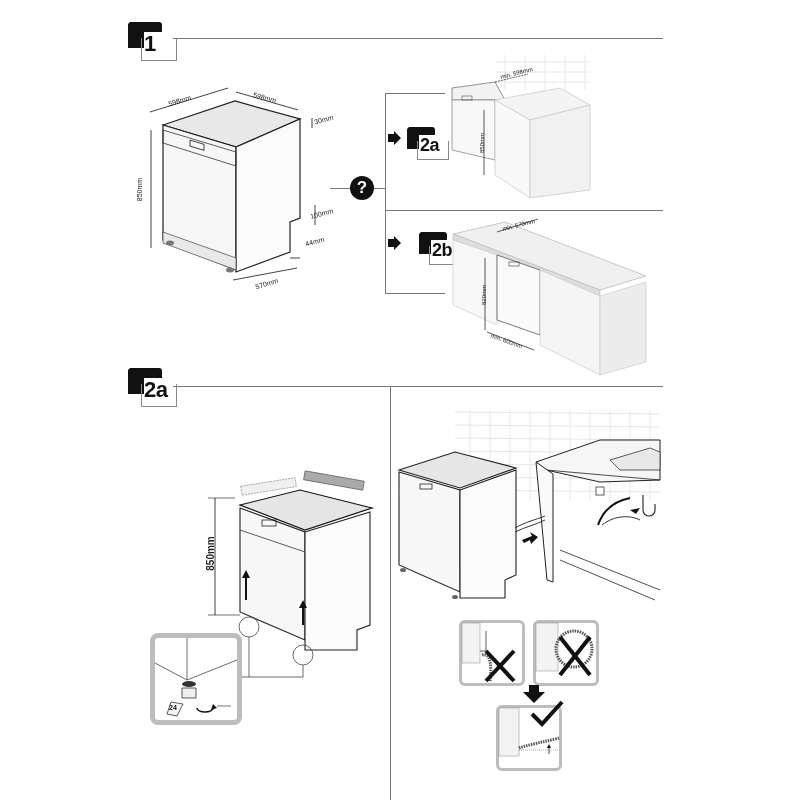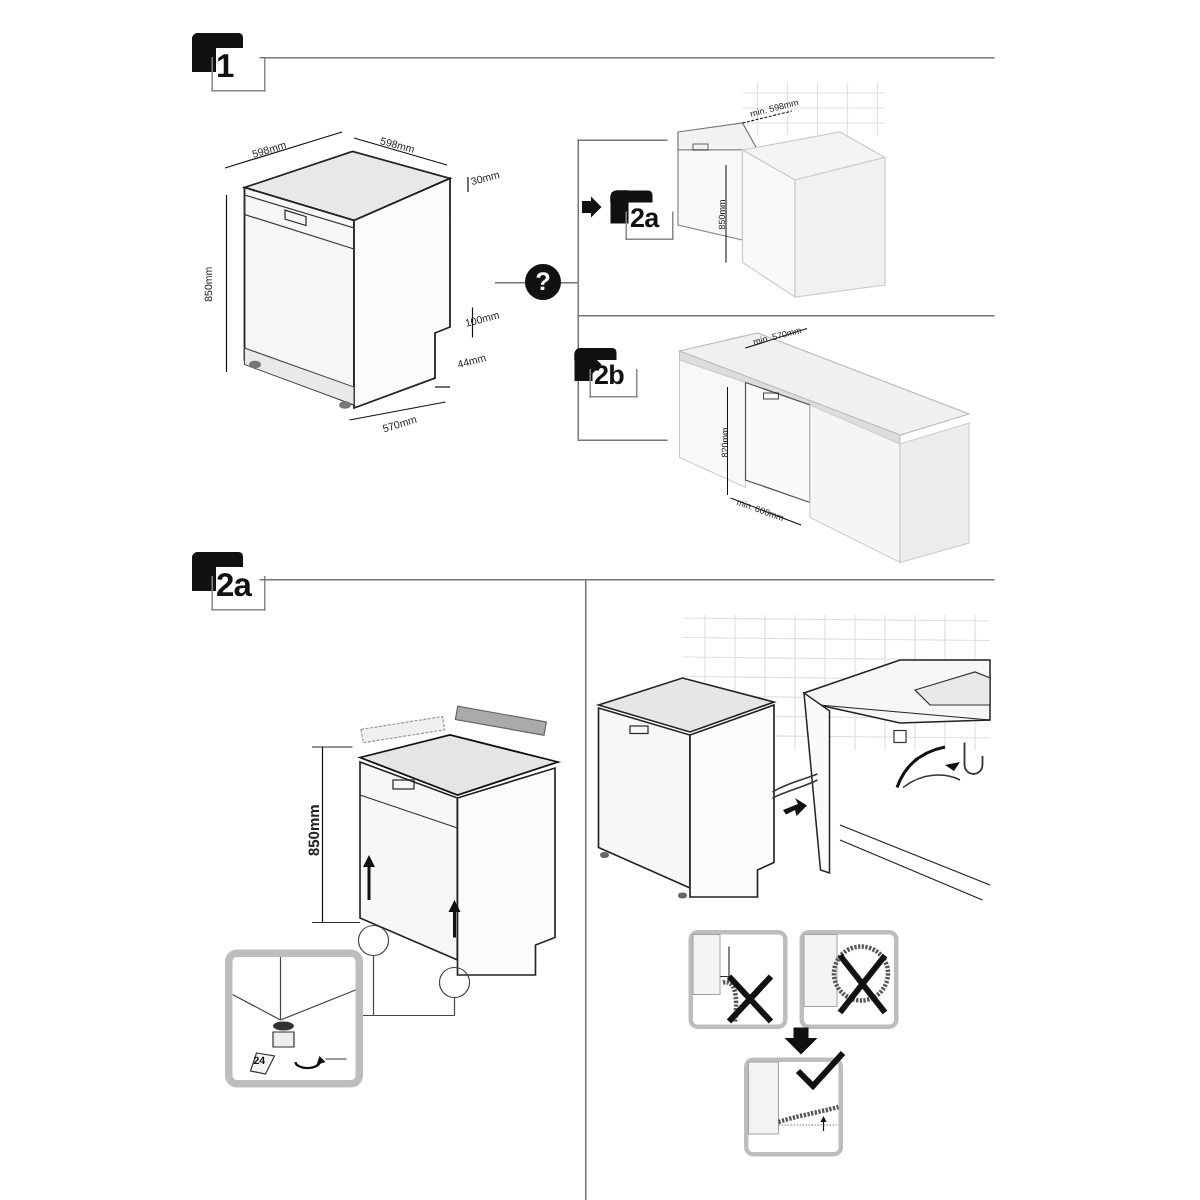--- a/index.html
+++ b/index.html
@@ -100,21 +100,21 @@
   <polygon points="530,120 590,105 590,190 530,198" fill="#f1f1f1" stroke="#ccc" stroke-width="0.8"></polygon>
   <line x1="484" y1="110" x2="484" y2="175" stroke="#111" stroke-width="0.7"></line>
   <line x1="495" y1="82" x2="528" y2="74" stroke="#111" stroke-width="0.7" stroke-dasharray="2,1"></line>
 </svg>
 <div class="dimtxt" style="left:500px; top:70px; font-size:6px; transform:rotate(-14deg);">min. 598mm</div>
 <div class="dimtxt" style="left:472px; top:140px; font-size:6px; transform:rotate(-90deg);">850mm</div>
 
 <svg width="14" height="14" style="left:388px; top:236px;">
   <polygon points="0,3 6,3 6,0 13,7 6,14 6,11 0,11" fill="#111"></polygon>
 </svg>
-<div class="step-badge small" style="left:383px; top:232px;">
+<div class="step-badge small" style="left:419px; top:232px;">
   <div class="cornertop"></div>
     <div class="corner"></div>
     <div class="bracket"></div>
   <div class="num">2b</div>
 </div>
 <svg width="800" height="800" style="left:0;top:0;">
   <polygon points="453,234 505,222 646,276 600,290" fill="#f0f0f0" stroke="#bbb" stroke-width="0.8"></polygon>
   <polygon points="453,234 600,290 600,296 453,240" fill="#ddd" stroke="#bbb" stroke-width="0.6"></polygon>
   <polygon points="453,240 497,255 497,325 453,305" fill="#f8f8f8" stroke="#ccc" stroke-width="0.7"></polygon>
   <polygon points="497,255 540,270 540,335 497,320" fill="#fafafa" stroke="#555" stroke-width="0.8"></polygon>

